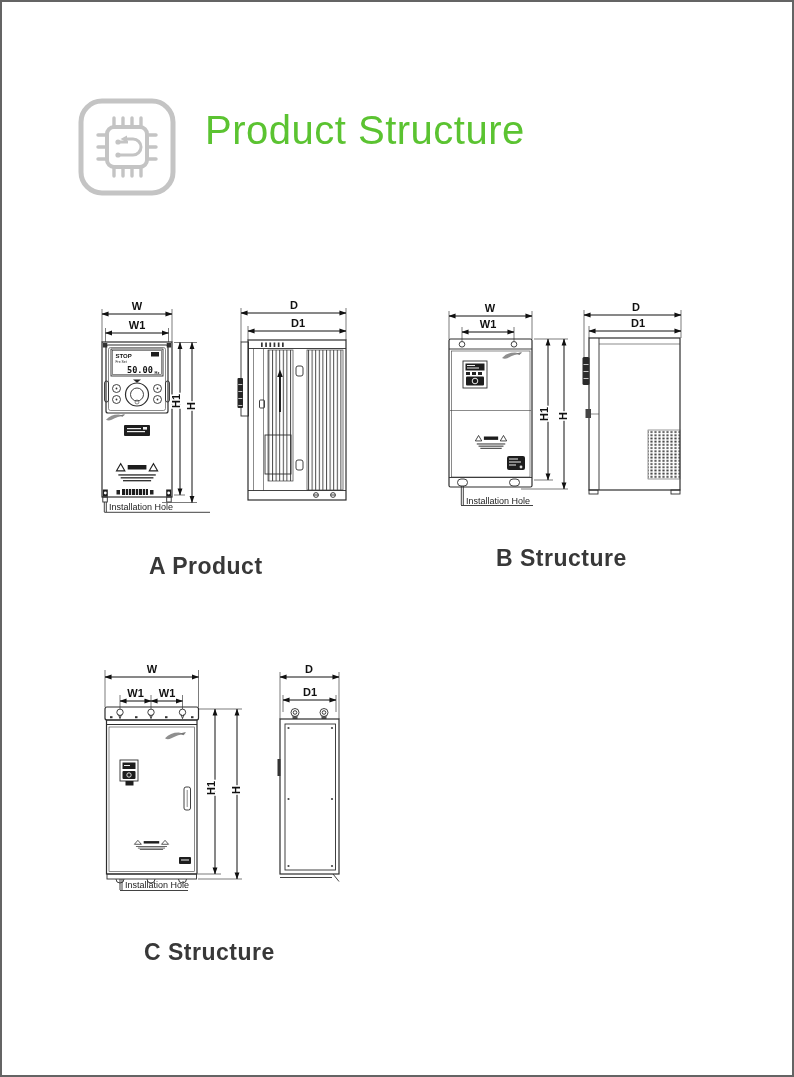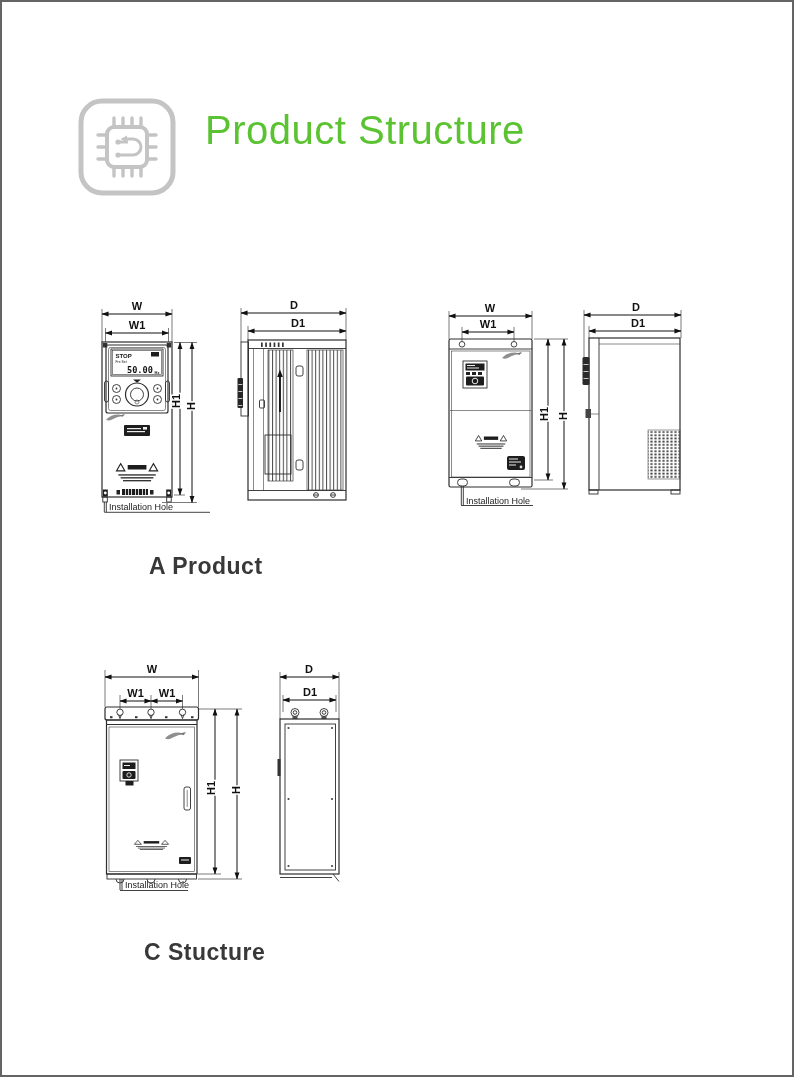--- a/index.html
+++ b/index.html
@@ -78,21 +78,22 @@
         <line x1="41" y1="45" x2="51" y2="45"></line>
         <circle cx="41" cy="58" r="2.6" fill="#c4c4c4" stroke="none"></circle>
         <path d="M41,58 H56 A8,8 0 0 0 56,42 H50"></path>
       </g>
       <polygon points="50,38.5 43.5,42 50,45.5" fill="#c4c4c4"></polygon>
     </svg>
   </div>
   <div class="page-title">Product Structure</div>
 
   <div class="section-title title-a">A Product</div>
-  <div class="section-title title-c">C Stucture</div>
+  <div class="section-title title-b">B Structure</div>
+  <div class="section-title title-c">C Structure</div>
 
   <svg class="drawings" width="794" height="1077" viewBox="0 0 794 1077">
     <defs>
       <marker id="arw" viewBox="0 0 8 8" refX="7.5" refY="4" markerWidth="7" markerHeight="7" orient="auto-start-reverse">
         <path d="M0,1.2 L8,4 L0,6.8 Z" fill="#111"></path>
       </marker>
       <pattern id="fins" width="3.6" height="6" patternUnits="userSpaceOnUse">
         <rect x="0" y="0" width="1" height="6" fill="#4a4a4a"></rect>
       </pattern>
       <pattern id="vent" width="4" height="3.2" patternUnits="userSpaceOnUse">

